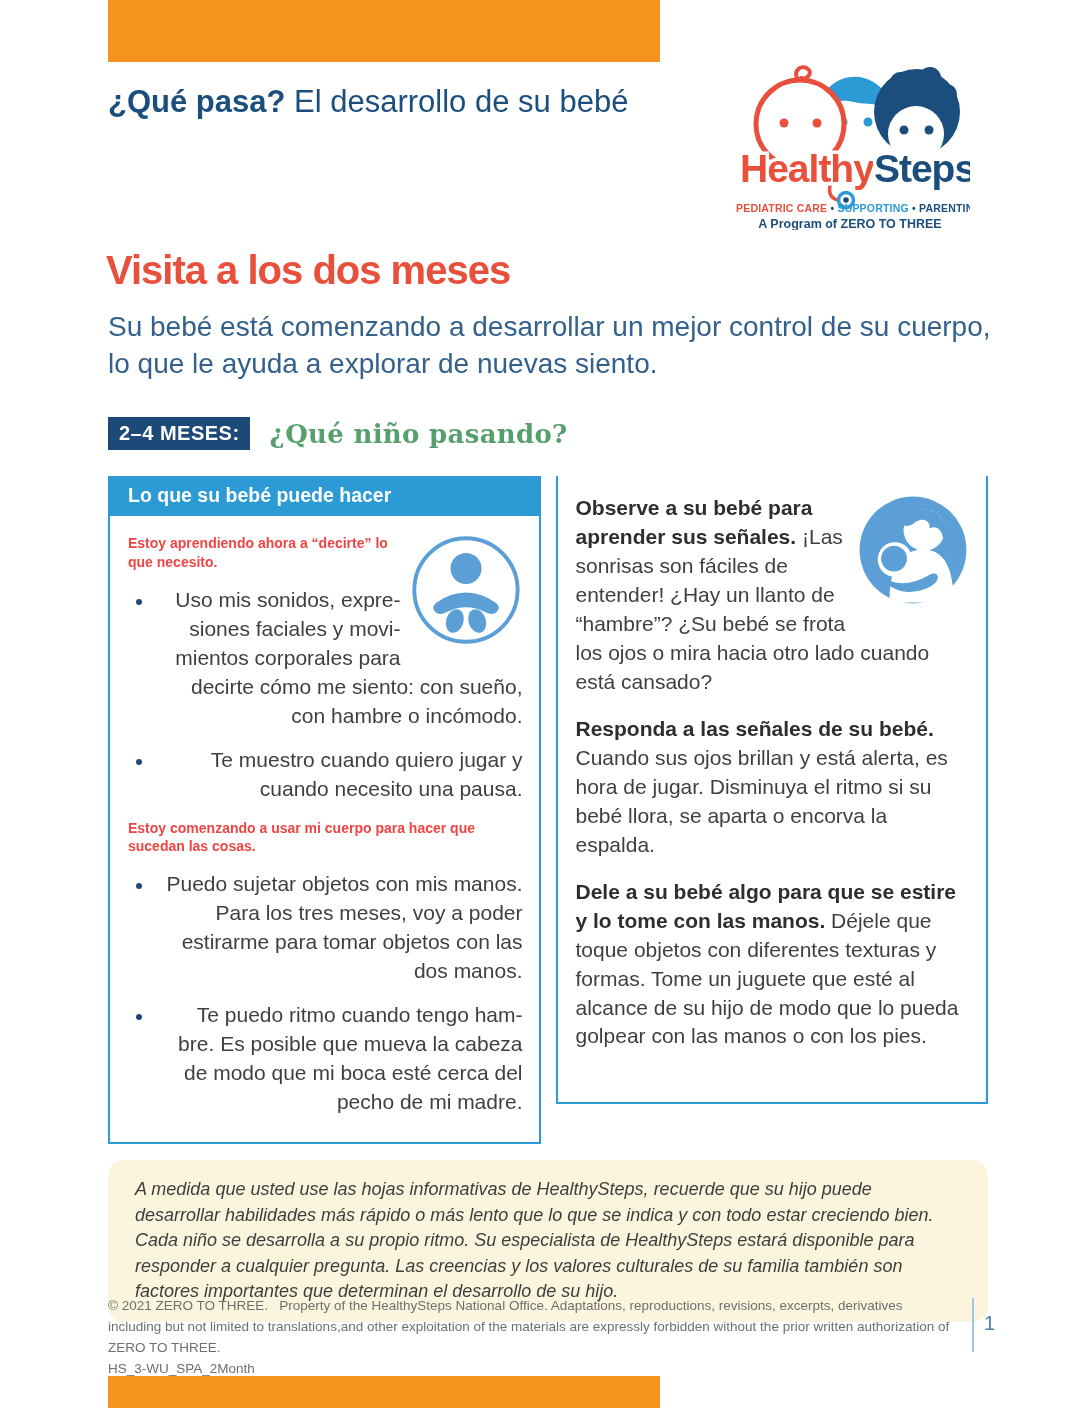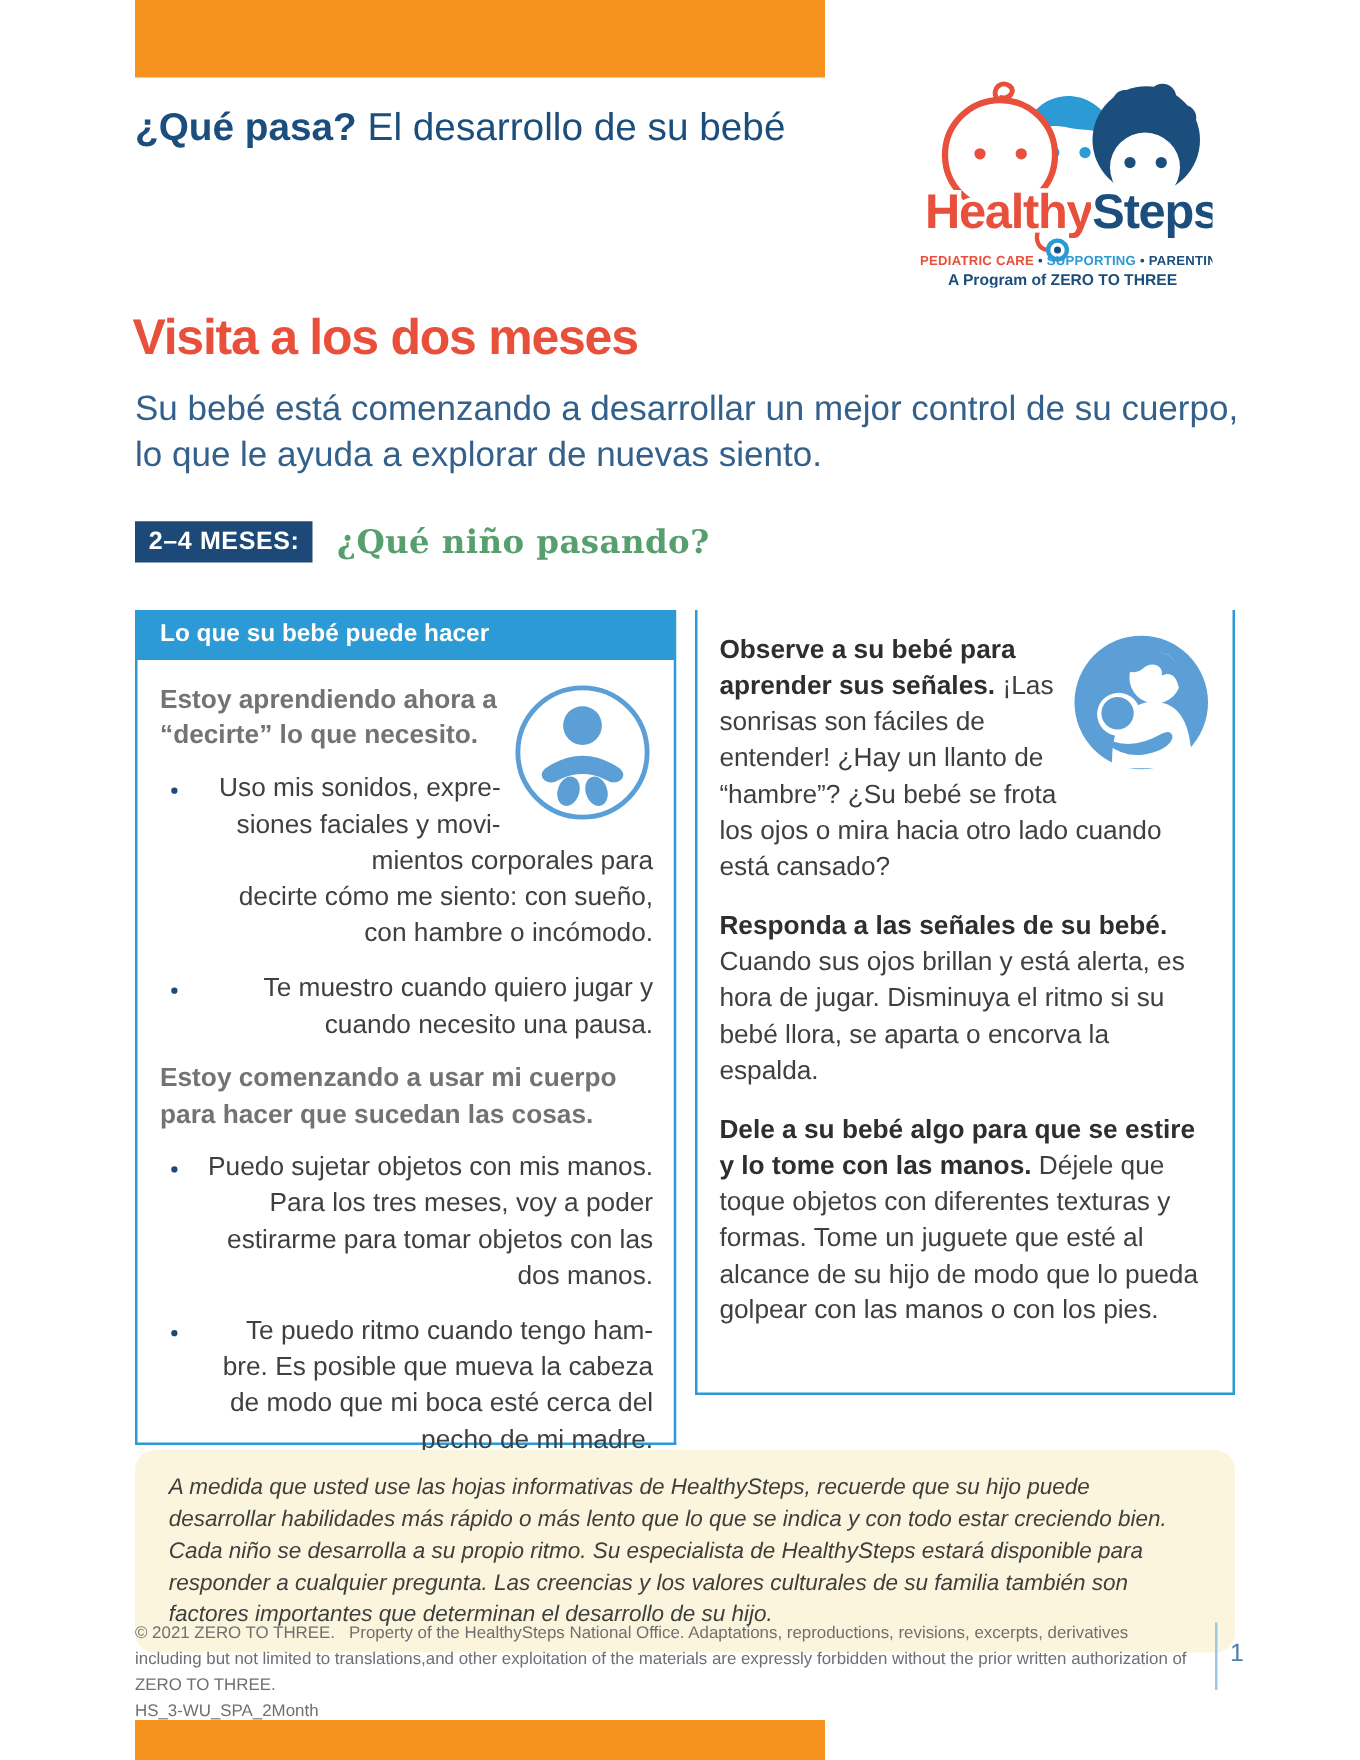--- a/index.html
+++ b/index.html
@@ -54,42 +54,42 @@
     font-weight: bold; font-size: 20px;
     padding: 5px 10px 5px 11px; letter-spacing: 0.5px;
   }
   .question {
     font-family: "DejaVu Serif", serif;
     color: #57A06E; font-weight: bold; font-size: 26px;
     letter-spacing: 0.3px;
   }
 
   .columns {
-    position: absolute; left: 108px; top: 488px;
+    position: absolute; left: 108px; top: 476px;
     width: 880px; display: flex; gap: 15px;
   }
   .col { flex: 1; }
   .col-header {
     background: #2B9AD5; color: #fff;
     font-weight: bold; font-size: 19.5px;
     padding: 8px 10px 9px 20px;
     box-sizing: border-box;
   }
   .col-body {
     border: 2px solid #2B9AD5; border-top: none;
     background: #fff;
     box-sizing: border-box;
     height: 628px;
     padding: 18px 16px 16px 18px;
     font-size: 21px; line-height: 1.38;
   }
   .col-body h3 {
     margin: 0 0 14px 0;
-    font-size: 21px; line-height: 1.35;
-    color: #737373;
+    font-size: 14px; line-height: 1.35;
+    color: #ef4444;
   }
   .col-body ul { margin: 0 0 10px 0; padding-left: 26px; text-align: right; }
   .col-body li { margin-bottom: 15px; }
   .col-body li::marker { color: #1C4977; font-size: 19px; }
   .col-body p { margin: 0 0 18px 0; }
   .col-body strong { color: #2E2E2D; }
   .prewrap { white-space: pre-wrap; }
 
   .icon-float {
     float: right;

